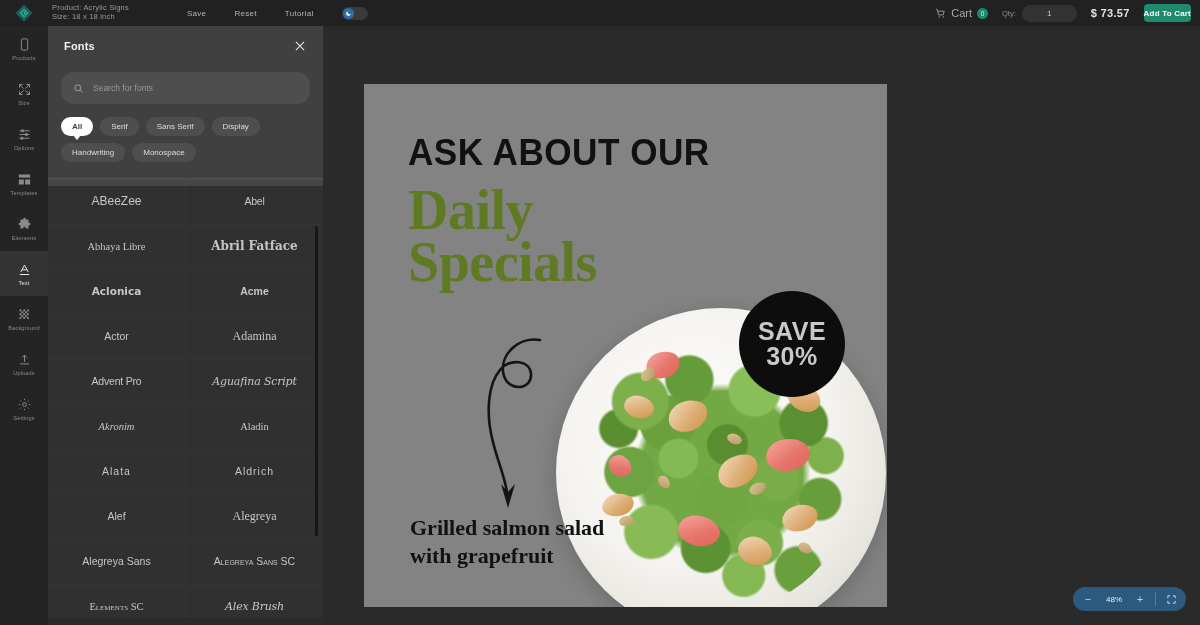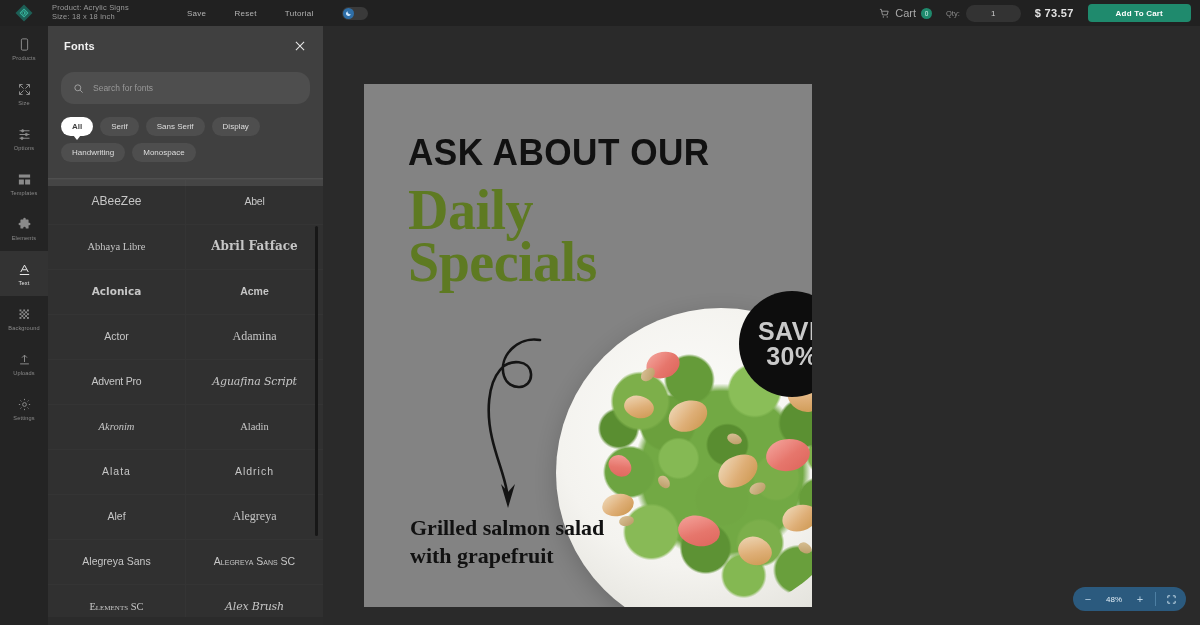--- a/index.html
+++ b/index.html
@@ -49,21 +49,21 @@
   }
   .qty-group { display: flex; align-items: center; gap: 6px; }
   .qty-label { font-size: 7.5px; color: #8d8d8d; }
   .qty-input {
     width: 55px; height: 17px; border-radius: 9px; background: #333333;
     border: none; color: #cfcfcf; font-size: 8px; text-align: center;
     font-family: "Liberation Sans", sans-serif;
   }
   .price { font-size: 11px; color: #e2e2e2; font-weight: bold; letter-spacing: .3px; }
   .add-cart-btn {
-    height: 18px; padding: 0 28px; border-radius: 4px; border: none;
+    height: 18px; padding: 0 0; border-radius: 4px; border: none;
     background: #1f8a6d; color: #ffffff; font-size: 8px; font-weight: bold;
     letter-spacing: .2px; cursor: pointer; font-family: "Liberation Sans", sans-serif;
   }
 
   
   .rail {
     position: absolute; top: 26px; left: 0; width: 48px; height: 599px;
     background: #242424; z-index: 30;
   }
   .rail-item {
@@ -150,21 +150,21 @@
   }
 
   
   .stage {
     position: absolute; top: 26px; left: 323px; right: 0; bottom: 0;
     background: #2a2a2a;
     display: flex; align-items: center; justify-content: center;
   }
   .artboard {
     position: absolute; left: 41px; top: 58px;
-    width: 448px; height: 523px; background: #838383;
+    width: 523px; height: 523px; background: #838383;
     overflow: hidden;
     padding-left: 22px;
   }
 
   .ab-head1 {
     position: absolute; left: 44px; top: 48px;
     font-family: "Liberation Sans Narrow", "Liberation Sans", sans-serif;
     font-weight: bold; font-size: 37px; color: #111111;
     letter-spacing: .5px; transform: scaleX(.95); transform-origin: left center;
     white-space: nowrap;

